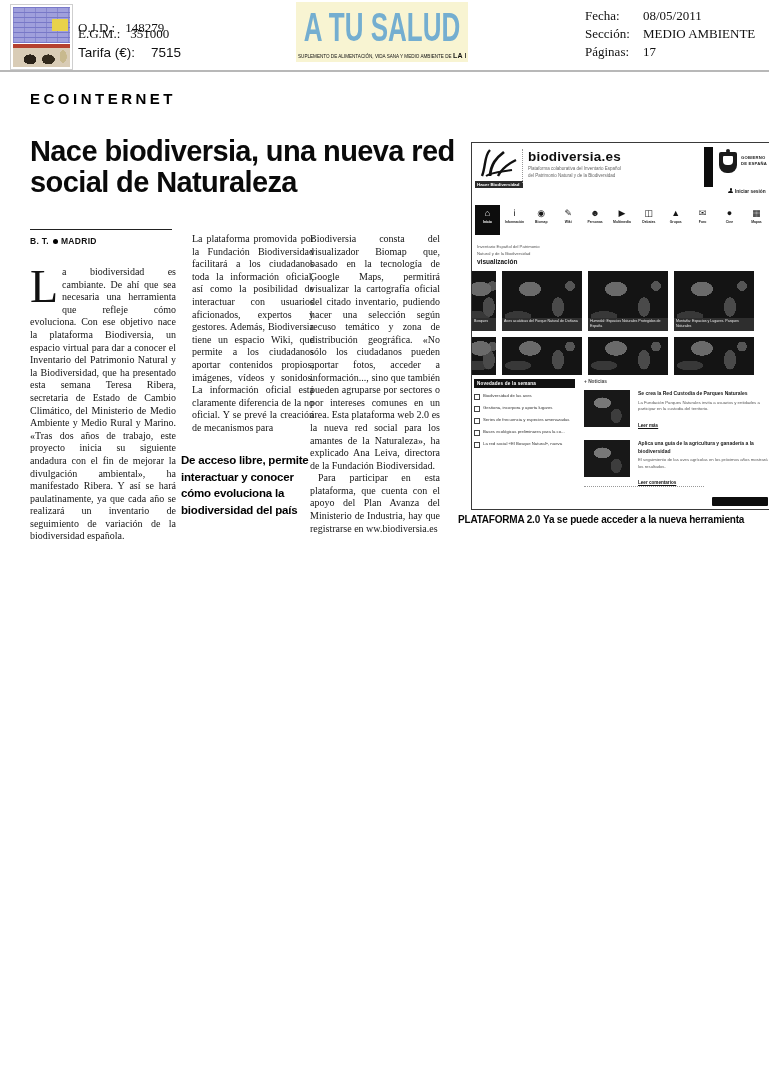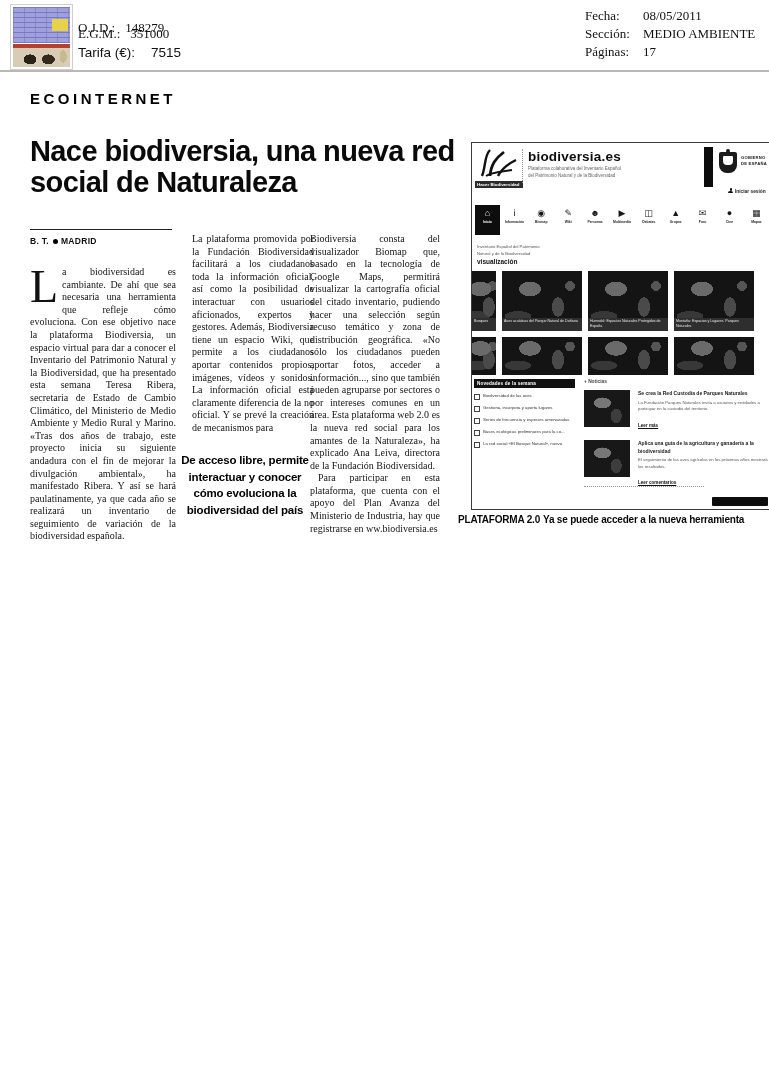--- a/index.html
+++ b/index.html
@@ -45,21 +45,21 @@
   .byline { position:absolute; left:30px; top:236px; font-size:8.5px; font-weight:bold; color:#111; letter-spacing:0.3px; }
   .byline .dot { display:inline-block; width:5px; height:5px; border-radius:50%; background:#000; margin:0 3px 0 4px; }
 
   .col { position:absolute; font-family:"Liberation Serif", serif; font-size:10px; line-height:1.26; color:#141414;
     text-align:justify; }
   .col1 { left:30px; top:266px; width:146px; }
   .col2 { left:192px; top:233px; width:122px; }
   .col3 { left:310px; top:233px; width:130px; }
   .col3 p + p { text-indent:8px; }
   .dropcap { float:left; font-size:46px; line-height:0.78; padding:3px 4px 0 0; font-family:"Liberation Serif", serif; color:#111; }
-  .pullquote { position:absolute; left:181px; top:452px; width:128px; text-align:center; font-weight:bold;
+  .pullquote { position:absolute; left:181px; top:452px; width:128px; font-weight:bold;
     font-size:11.5px; line-height:1.45; color:#000; letter-spacing:-0.2px; }
 
   
   .panel { position:absolute; left:471px; top:142px; width:301px; height:368px; border:1px solid #3a3a3a; background:#fff; overflow:hidden; }
   .grass-icon { position:absolute; left:6px; top:5px; width:40px; height:30px; }
   .logo-caption { position:absolute; left:3px; top:38px; width:48px; font-size:4.4px; font-weight:bold; color:#fff; background:#2b2b2b; padding:1px 2px; }
   .site-divider { position:absolute; left:50px; top:6px; height:34px; border-left:1px dotted #999; }
   .site-title { position:absolute; left:56px; top:6px; font-size:13.5px; font-weight:bold; color:#0e0e0e; letter-spacing:0.2px; }
   .site-sub { position:absolute; left:56px; top:23px; font-size:4.5px; color:#666; line-height:1.5; }
   .black-tab { position:absolute; left:232px; top:4px; width:9px; height:40px; background:#0c0c0c; }
@@ -133,20 +133,27 @@
   <div class="metric-line" style="left:78px; top:20px;">
     <span>O.J.D.:</span><span class="val">148279</span>
   </div>
   <div class="metric-line" style="left:78px; top:26px;">
     <span>E.G.M.:</span><span class="val">351000</span>
   </div>
   <div class="metric-line metric-sans" style="left:78px; top:45px;">
     <span>Tarifa (€):</span><span class="val" style="margin-left:16px;">7515</span>
   </div>
 
+  <div class="atusalud">
+    <span class="big">A TU SALUD</span>
+    <div class="strap">
+      <span>SUPLEMENTO DE ALIMENTACIÓN, VIDA SANA Y MEDIO AMBIENTE DE</span>
+      <b>LA RAZÓN</b>
+    </div>
+  </div>
 
   <div class="info-line" style="left:585px; top:8px;">
     <span class="lbl">Fecha:</span><span>08/05/2011</span>
   </div>
   <div class="info-line" style="left:585px; top:26px;">
     <span class="lbl">Sección:</span><span>MEDIO AMBIENTE</span>
   </div>
   <div class="info-line" style="left:585px; top:44px;">
     <span class="lbl">Páginas:</span><span>17</span>
   </div>

